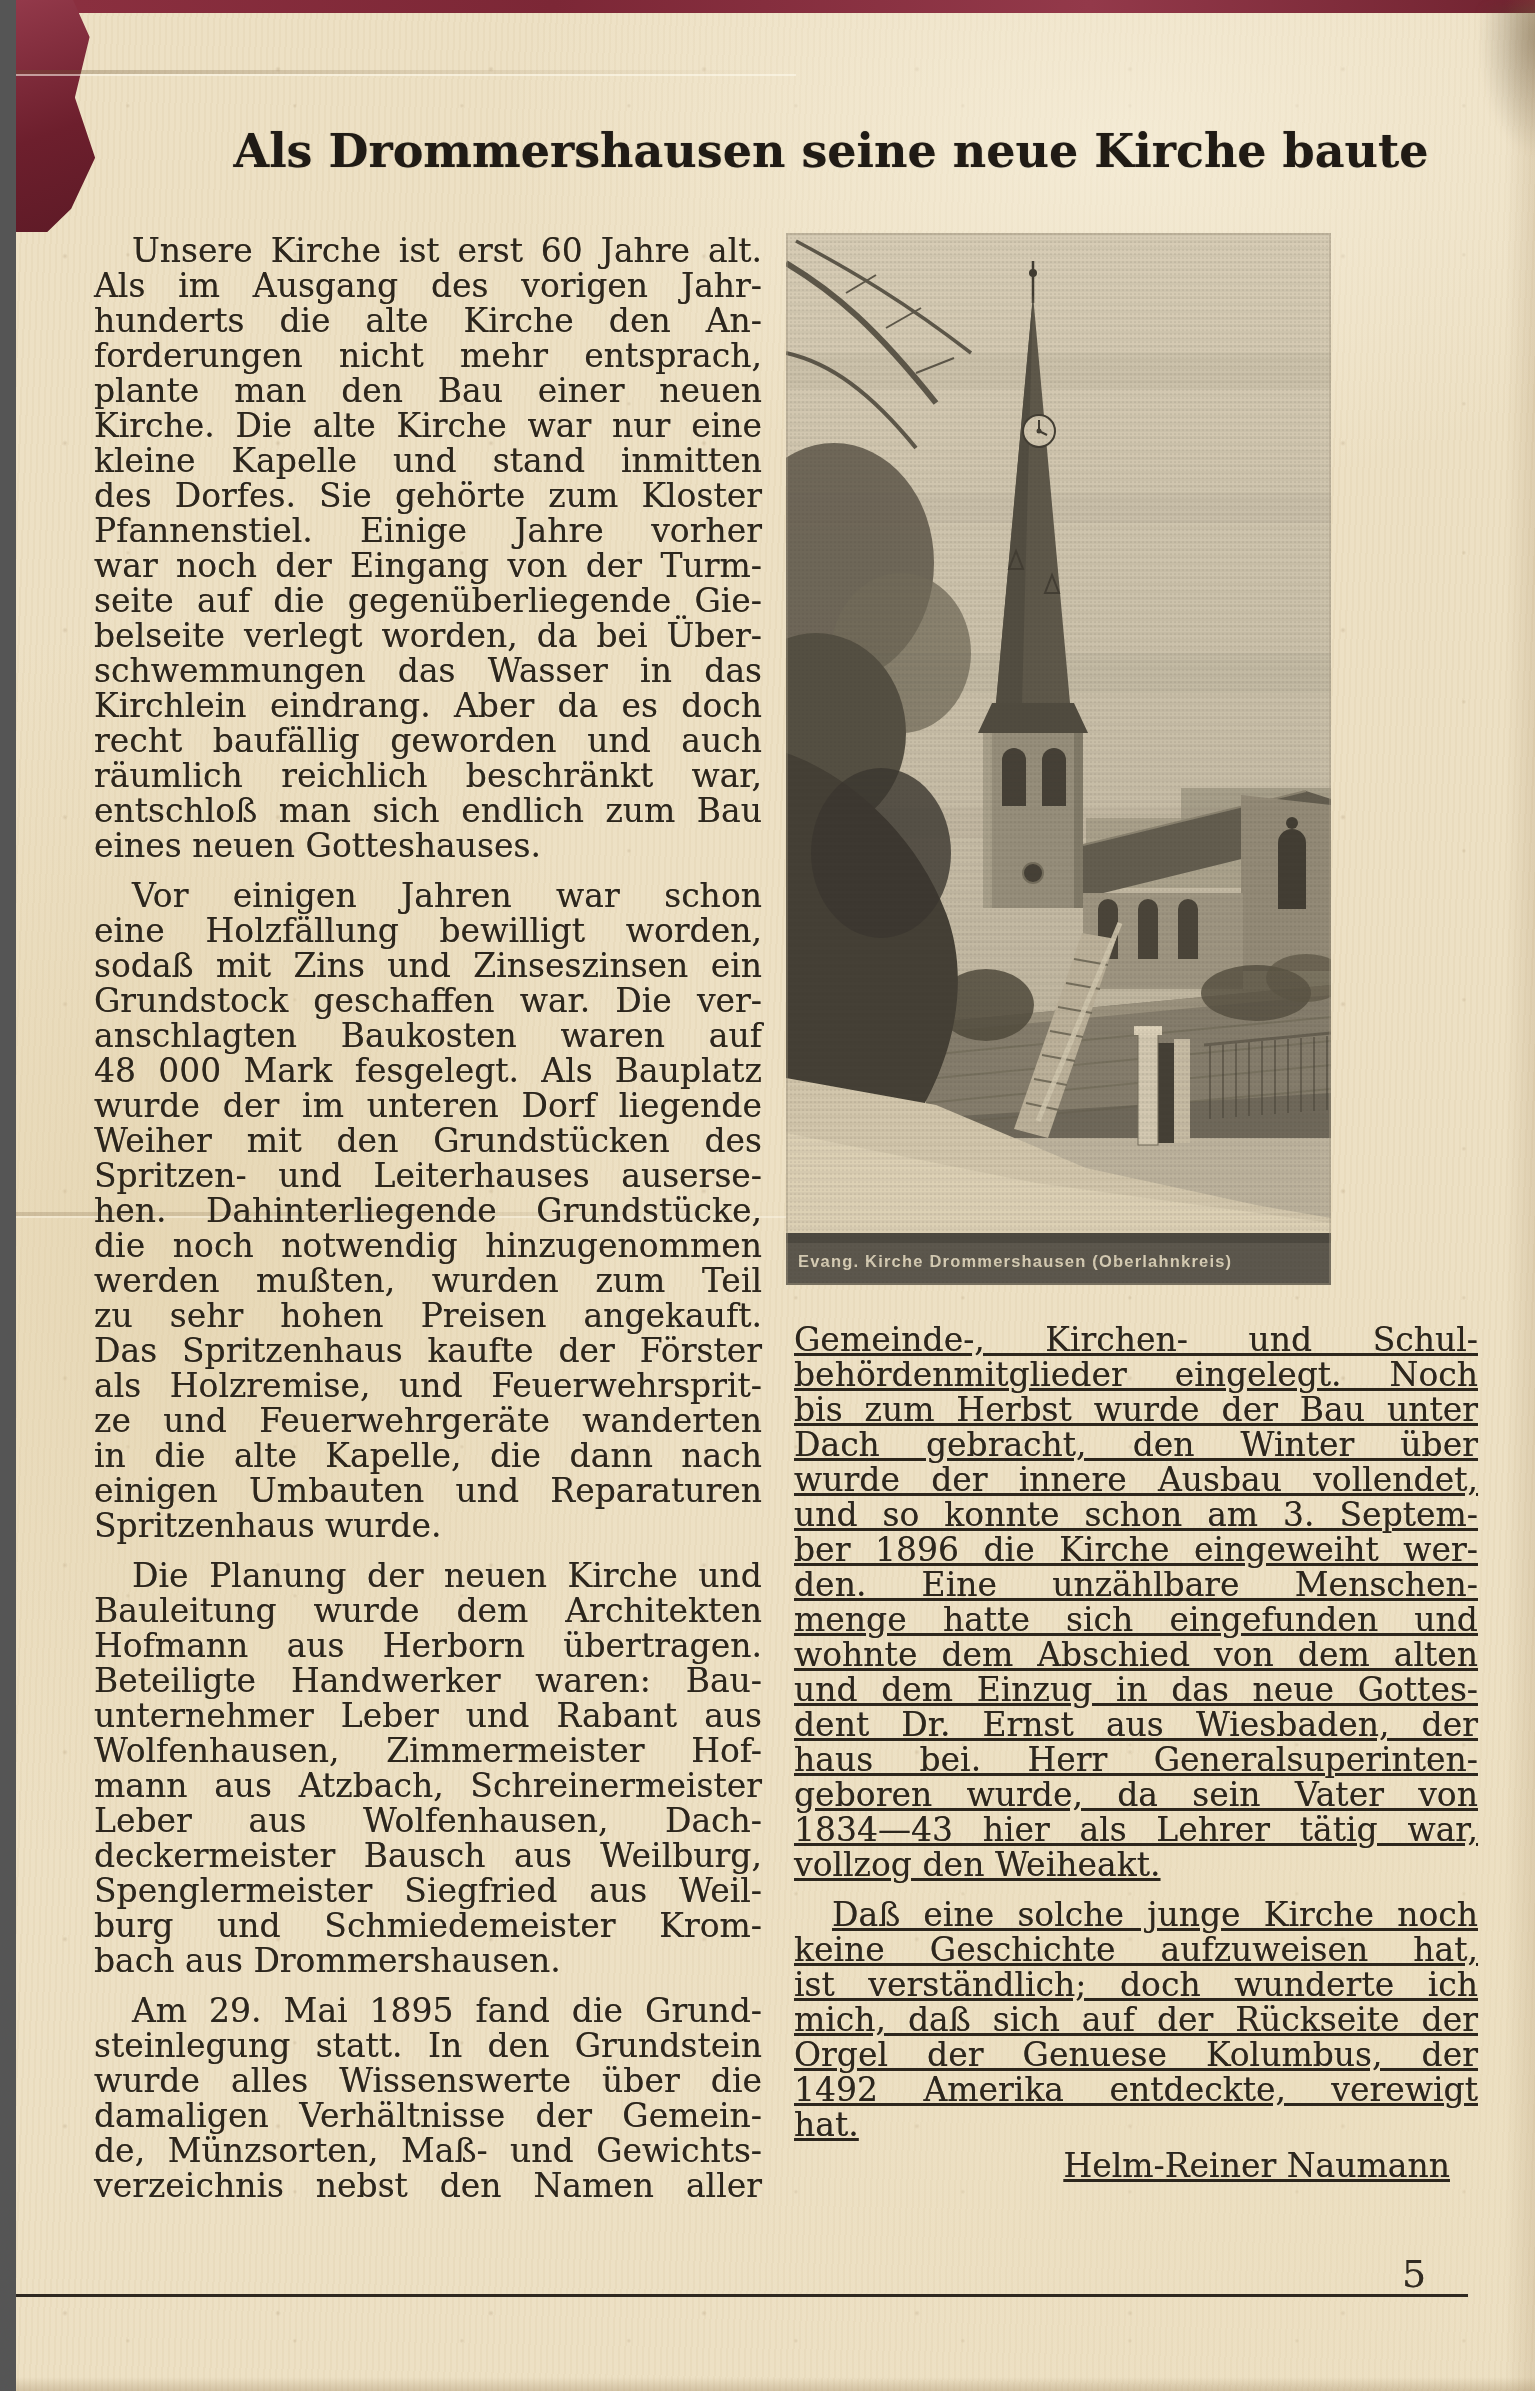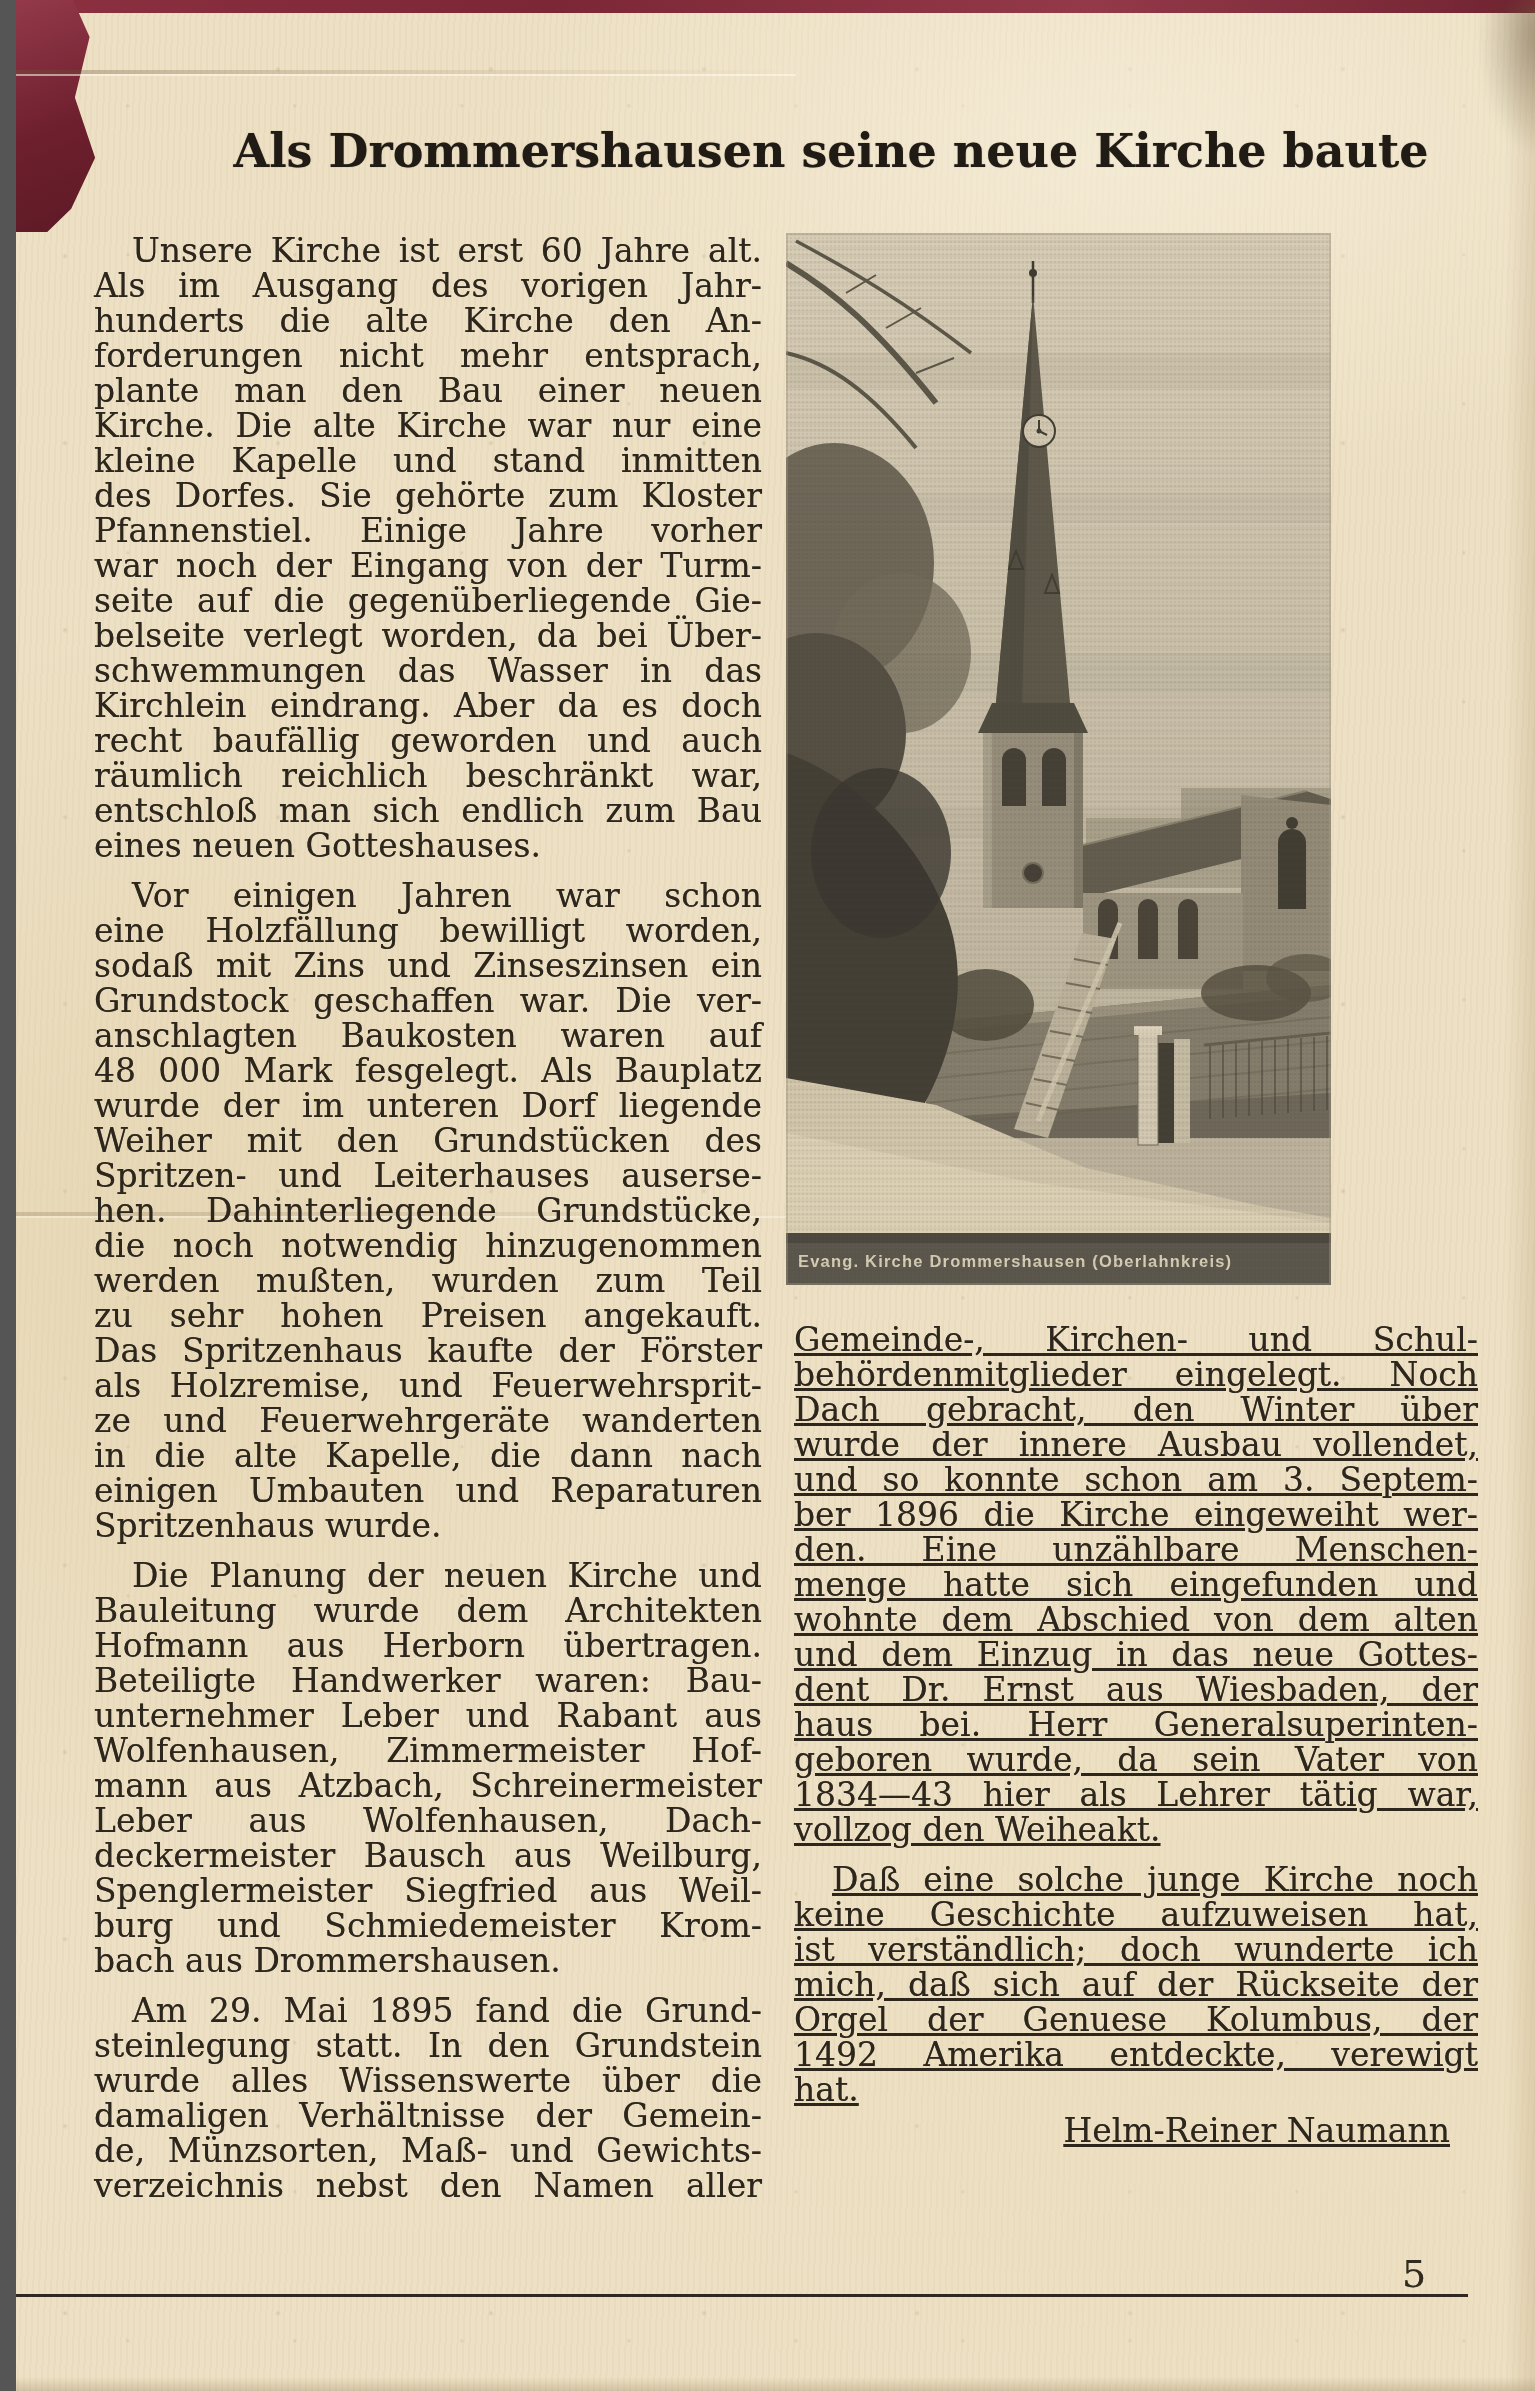--- a/index.html
+++ b/index.html
@@ -240,20 +240,21 @@
       <rect width="545" height="1052" fill="url(#ht)" opacity=".15"></rect>
       <rect width="545" height="1052" fill="url(#bands)" opacity=".05"></rect>
       <rect x="1" y="1" width="543" height="1050" fill="none" stroke="#9a917c" stroke-width="2" opacity=".4"></rect>
     </svg>
   </div>
 
   <div class="col col-right" id="col-right">
       <div class="para">
         <div class="line">Gemeinde-, Kirchen- und Schul-</div>
         <div class="line">behördenmitglieder eingelegt. Noch</div>
+        <div class="line">bis zum Herbst wurde der Bau unter</div>
         <div class="line">Dach gebracht, den Winter über</div>
         <div class="line">wurde der innere Ausbau vollendet,</div>
         <div class="line">und so konnte schon am 3. Septem-</div>
         <div class="line">ber 1896 die Kirche eingeweiht wer-</div>
         <div class="line">den. Eine unzählbare Menschen-</div>
         <div class="line">menge hatte sich eingefunden und</div>
         <div class="line">wohnte dem Abschied von dem alten</div>
         <div class="line">und dem Einzug in das neue Gottes-</div>
         <div class="line">dent Dr. Ernst aus Wiesbaden, der</div>
         <div class="line">haus bei. Herr Generalsuperinten-</div>

